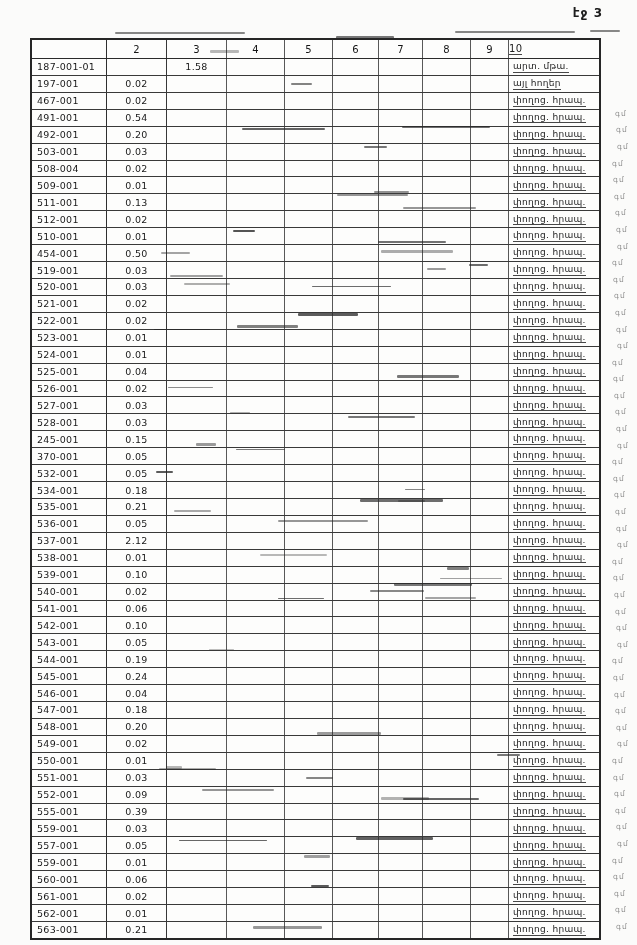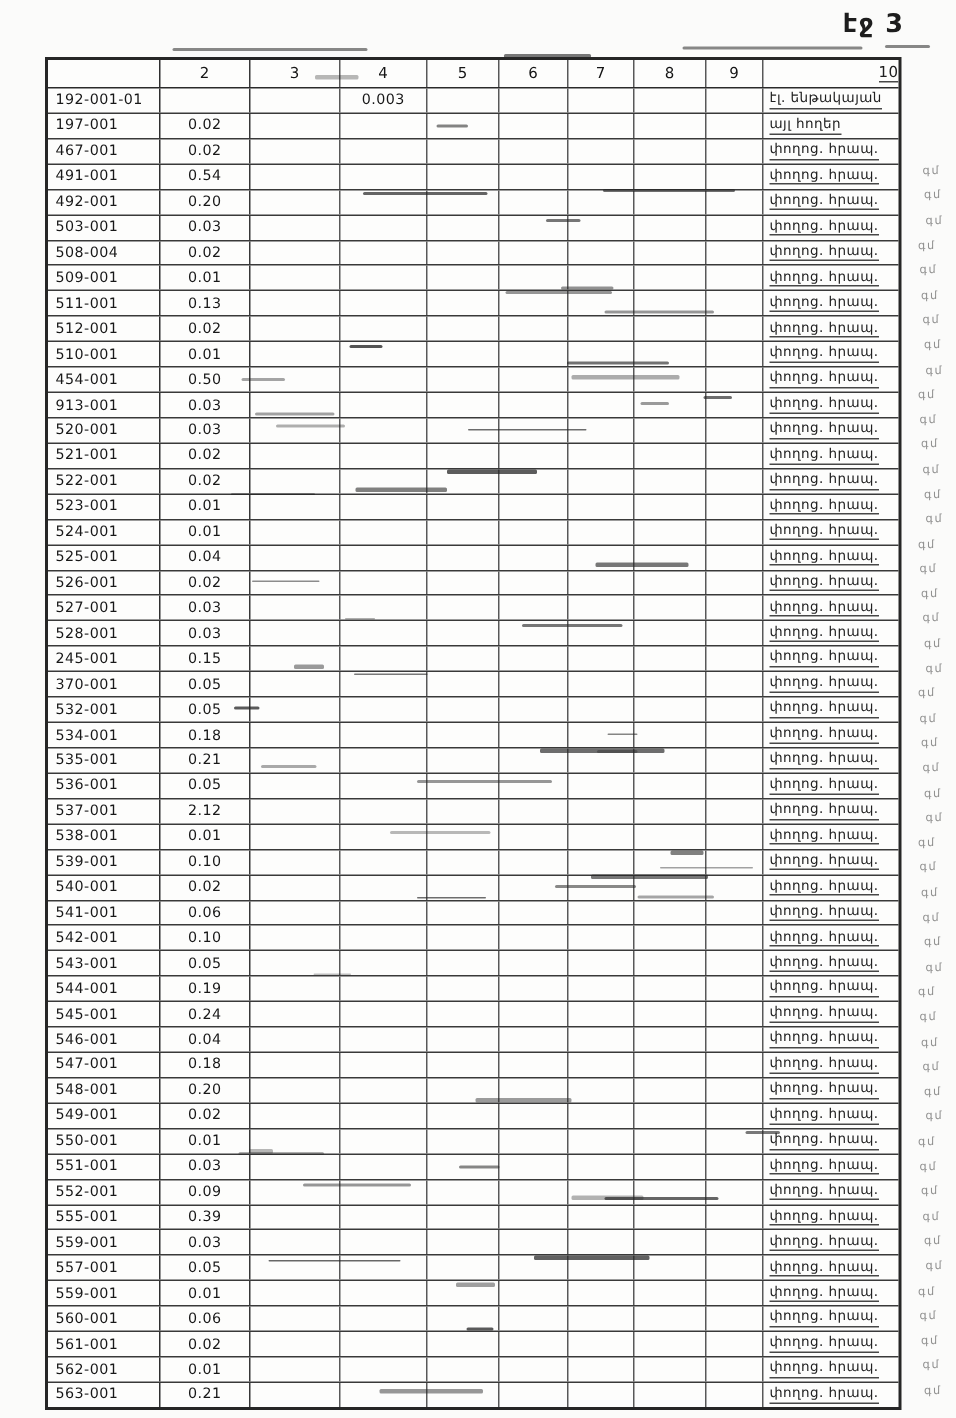--- a/index.html
+++ b/index.html
@@ -10,21 +10,21 @@
     color:#1d1d1d;
     overflow:hidden;
     position:relative;
   }
   .page{
     position:absolute;inset:0;
     filter:blur(0.28px) contrast(1.05);
   }
   .page-label{
     position:absolute;top:6px;right:34px;
-    font-size:17px;font-weight:bold;color:#222;
+    font-size:12px;font-weight:bold;color:#222;
     letter-spacing:1px;
   }
   .scan-table{
     position:absolute;left:30px;top:38px;
     width:567px;height:898px;
     border:2px solid #2a2a2a;
     box-sizing:content-box;
     background:rgba(255,255,255,0.4);
     display:flex;flex-direction:column;
   }
@@ -76,37 +76,37 @@
     <div class="trow hrow">
         <div class="cell c-code"></div>
         <div class="cell c2">2</div>
         <div class="cell c3">3</div>
         <div class="cell c4">4</div>
         <div class="cell c5">5</div>
         <div class="cell c6">6</div>
         <div class="cell c7">7</div>
         <div class="cell c8">8</div>
         <div class="cell c9">9</div>
-        <div class="cell c10" style="justify-content: flex-end; padding-left: 0px;">
+        <div class="cell c10" style="justify-content: flex-start; padding-left: 0px;">
           <span class="u">10</span>
         </div>
       </div>
     <div style="display:flex;flex-direction:column;flex:1 1 auto;min-height:0;">
         <div class="trow">
-    <div class="cell c-code">192-001-01</div>
+    <div class="cell c-code">187-001-01</div>
     <div class="cell c2"></div>
-    <div class="cell c3"></div>
-    <div class="cell c4">0.003</div>
-    <div class="cell c5"></div>
-    <div class="cell c6"></div>
-    <div class="cell c7"></div>
-    <div class="cell c8"></div>
-    <div class="cell c9"></div>
-    <div class="cell c10">
-            <span class="u">էլ. ենթակայան</span>
+    <div class="cell c3">1.58</div>
+    <div class="cell c4"></div>
+    <div class="cell c5"></div>
+    <div class="cell c6"></div>
+    <div class="cell c7"></div>
+    <div class="cell c8"></div>
+    <div class="cell c9"></div>
+    <div class="cell c10">
+            <span class="u">արտ. մթա.</span>
           </div>
   </div>
         <div class="trow">
     <div class="cell c-code">197-001</div>
     <div class="cell c2">0.02</div>
     <div class="cell c3"></div>
     <div class="cell c4"></div>
     <div class="cell c5"></div>
     <div class="cell c6"></div>
     <div class="cell c7"></div>
@@ -250,21 +250,21 @@
     <div class="cell c5"></div>
     <div class="cell c6"></div>
     <div class="cell c7"></div>
     <div class="cell c8"></div>
     <div class="cell c9"></div>
     <div class="cell c10">
             <span class="u">փողոց. հրապ.</span>
           </div>
   </div>
         <div class="trow">
-    <div class="cell c-code">913-001</div>
+    <div class="cell c-code">519-001</div>
     <div class="cell c2">0.03</div>
     <div class="cell c3"></div>
     <div class="cell c4"></div>
     <div class="cell c5"></div>
     <div class="cell c6"></div>
     <div class="cell c7"></div>
     <div class="cell c8"></div>
     <div class="cell c9"></div>
     <div class="cell c10">
             <span class="u">փողոց. հրապ.</span>

